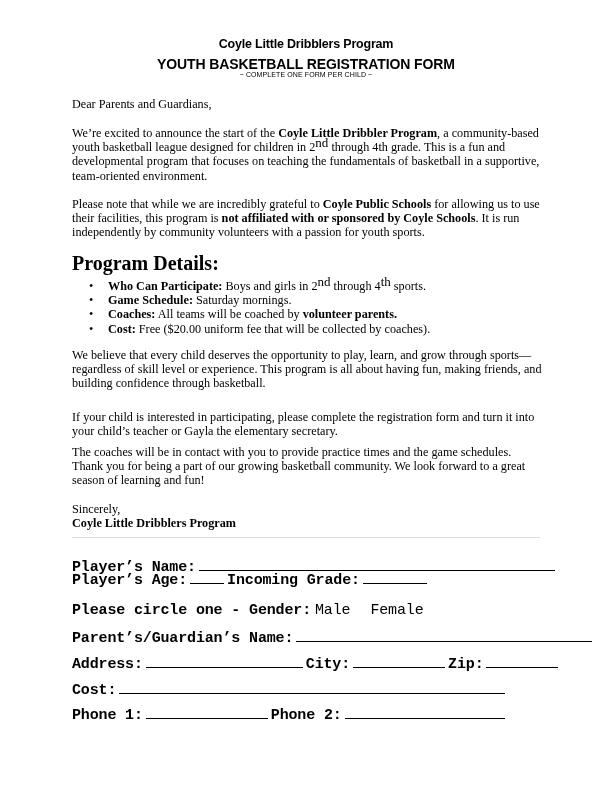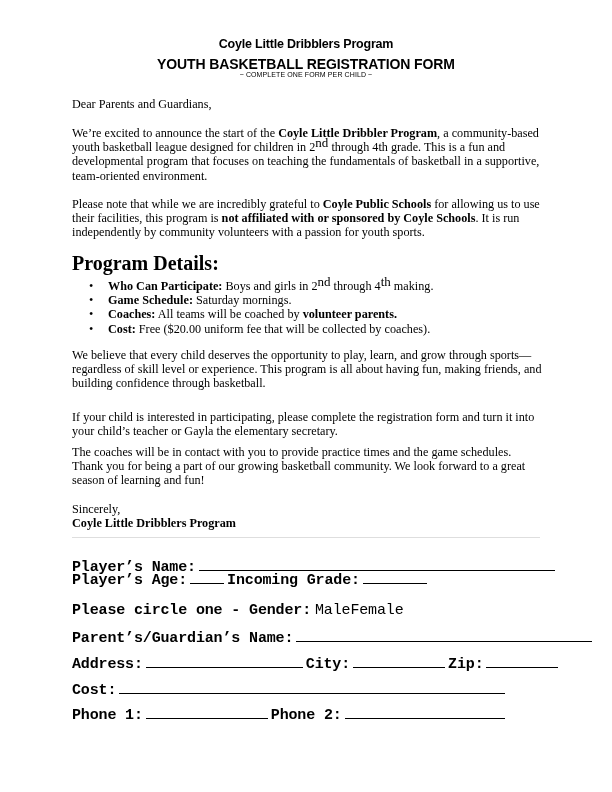--- a/index.html
+++ b/index.html
@@ -34,21 +34,21 @@
     .form .normal { font-weight: normal; }
     .blank { display: inline-block; border-bottom: 1px solid #000; height: 9px; vertical-align: baseline; margin-left: 3px; margin-right: 3px; }
     .row-name { top: 559px; }
     .row-age { top: 572px; }
     .row-gender { top: 602px; }
     .row-parent { top: 630px; }
     .row-address { top: 656px; }
     .row-email { top: 682px; }
     .row-phone { top: 707px; }
     .opt { margin-left: 4px; }
-    .opt2 { }
+    .opt2 { margin-left: 20px; }
   </style>
 </head>
 <body>
 
 <div class="page">
 
   <div class="hdr hdr-title">Coyle Little Dribblers Program</div>
   <div class="hdr hdr-sub">YOUTH BASKETBALL REGISTRATION FORM</div>
   <div class="hdr hdr-note">~ COMPLETE ONE FORM PER CHILD ~</div>
 
@@ -58,21 +58,21 @@
     <p><span>We’re excited to announce the start of the </span><b>Coyle Little Dribbler Program</b><span>, a community-based youth basketball league designed for children in 2</span><sup>nd</sup><span> through 4th grade. This is a fun and developmental program that focuses on teaching the fundamentals of basketball in a supportive, team-oriented environment.</span></p>
   </div>
 
   <div class="body para2">
     <p><span>Please note that while we are incredibly grateful to </span><b>Coyle Public Schools</b><span> for allowing us to use their facilities, this program is </span><b>not affiliated with or sponsored by Coyle Schools</b><span>. It is run independently by community volunteers with a passion for youth sports.</span></p>
   </div>
 
   <div class="details-heading">Program Details:</div>
 
   <ul class="details-list">
-    <li><span class="bullet">•</span><b>Who Can Participate:</b><span> Boys and girls in 2</span><sup>nd</sup><span> through 4</span><sup>th</sup><span> making.</span></li>
+    <li><span class="bullet">•</span><b>Who Can Participate:</b><span> Boys and girls in 2</span><sup>nd</sup><span> through 4</span><sup>th</sup><span> sports.</span></li>
     <li><span class="bullet">•</span><b>Game Schedule:</b><span> Saturday mornings.</span></li>
     <li><span class="bullet">•</span><b>Coaches:</b><span> All teams will be coached by </span><b>volunteer parents.</b></li>
     <li><span class="bullet">•</span><b>Cost:</b><span> Free ($20.00 uniform fee that will be collected by coaches).</span></li>
   </ul>
 
   <div class="body para3">
       <p>We believe that every child deserves the opportunity to play, learn, and grow through sports—regardless of skill level or experience. This program is all about having fun, making friends, and building confidence through basketball.</p>
     </div>
   <div class="body para5">
       <p>The coaches will be in contact with you to provide practice times and the game schedules. Thank you for being a part of our growing basketball community. We look forward to a great season of learning and fun!</p>

